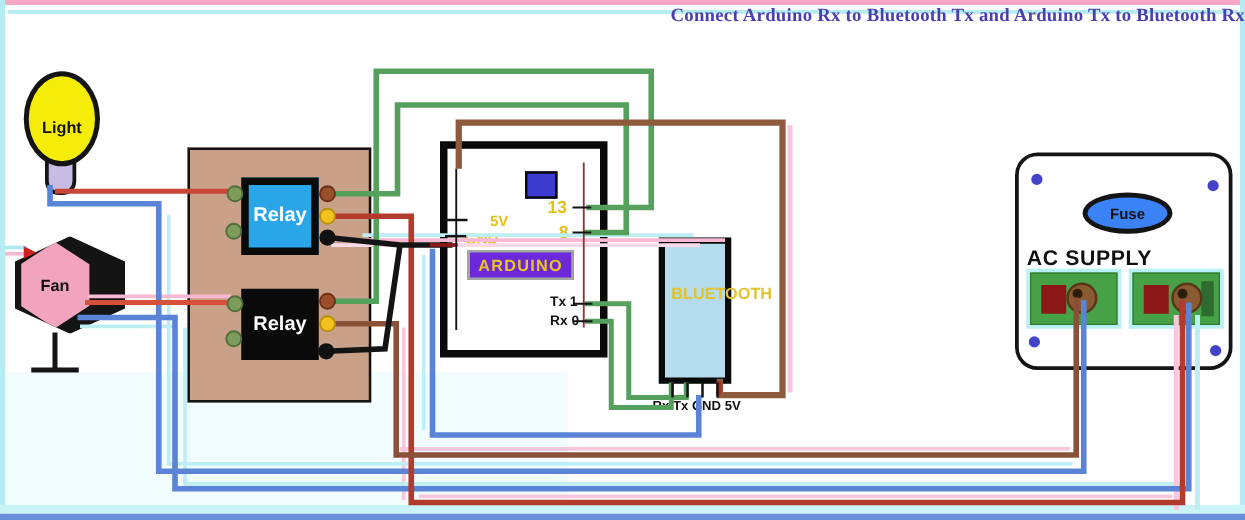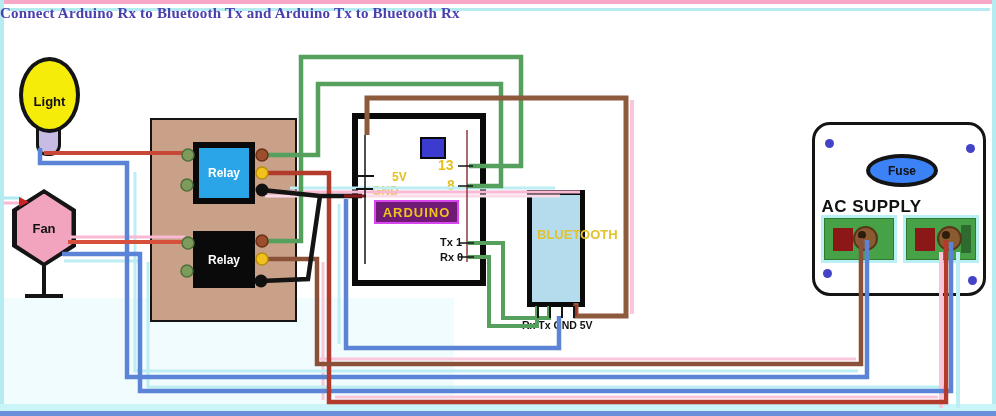--- a/index.html
+++ b/index.html
@@ -3,44 +3,44 @@
 <meta charset="utf-8">
 <style>
   html,body{margin:0;padding:0;background:#fff;}
   #stage{position:relative;width:996px;height:416px;background:#ffffff;overflow:hidden;
          font-family:"Liberation Sans",sans-serif;}
   .abs{position:absolute;box-sizing:border-box;}
   
   .strip{position:absolute;}
   
   .lbl{position:absolute;box-sizing:border-box;font-weight:bold;color:#111;}
-  #title{left:0;top:5px;width:996px;text-align:left;font-family:"Liberation Serif",serif;
+  #title{left:0;top:5px;width:996px;text-align:right;font-family:"Liberation Serif",serif;
          font-size:15px;font-weight:bold;color:#4a3fae;letter-spacing:.2px;}
   
   #bulb-base{left:36px;top:125px;width:25px;height:31px;background:#c9bce4;border:3px solid #141414;
              border-radius:3px 3px 11px 11px;z-index:2;}
   #bulb{left:19px;top:57px;width:61px;height:76px;background:#f6ec09;border:4px solid #141414;
         border-radius:50%;z-index:3;display:flex;align-items:center;justify-content:center;}
   #bulb .lbl{position:static;font-size:13px;margin-top:12px;}
   
   .hex{clip-path:polygon(50% 0,100% 26%,100% 74%,50% 100%,0 74%,0 26%);}
-  #fan-outer{left:12px;top:189px;width:64px;height:78px;background:#141414;z-index:3;padding-left:26px;}
+  #fan-outer{left:12px;top:189px;width:88px;height:78px;background:#141414;z-index:3;padding-left:26px;}
   #fan-inner{left:4.5px;top:4.5px;width:55px;height:69px;background:#f2a4be;
              display:flex;align-items:center;justify-content:center;}
   #fan-inner .lbl{position:static;font-size:13px;}
   
   #relay-board{left:150px;top:118px;width:147px;height:204px;background:#c9a189;border:2px solid #141414;z-index:2;}
   .relay{position:absolute;box-sizing:border-box;display:flex;align-items:center;justify-content:center;z-index:3;}
   #relay-top{left:193px;top:142px;width:62px;height:62px;background:#2aa6e8;border:6px solid #0a0a0a;}
   #relay-bottom{left:193px;top:231px;width:62px;height:57px;background:#0a0a0a;}
-  .relay .lbl{position:static;color:#fff;font-size:12px;}
+  .relay .lbl{position:static;color:#fff;font-size:16px;}
   
   #arduino{left:352px;top:113px;width:134px;height:173px;background:#fff;border:6px solid #0a0a0a;z-index:2;}
   #usb-square{left:420px;top:137px;width:26px;height:22px;background:#3b3bd0;border:2px solid #0a0a0a;z-index:3;}
-  #arduino-badge{left:374px;top:200px;width:85px;height:24px;background:#701a75;border:2px solid #d946ef;
+  #arduino-badge{left:374px;top:200px;width:85px;height:24px;background:#6d28d9;border:2px solid #a3a3a3;
                  display:flex;align-items:center;justify-content:center;z-index:3;}
   #arduino-badge .lbl{position:static;color:#e8c61e;font-size:13px;letter-spacing:1px;}
   .ypin{color:#e5bf1b;font-size:12px;z-index:3;}
   .bpin{color:#141414;font-size:11px;z-index:3;}
   
   #bluetooth{left:527px;top:190px;width:58px;height:117px;background:#b5dcec;border:5px solid #0a0a0a;z-index:2;}
   #bt-name{left:537px;top:227px;width:100px;color:#e2c22e;font-size:13px;z-index:4;white-space:nowrap;}
   #bt-pins-label{left:522px;top:319px;width:80px;font-size:10.5px;z-index:3;white-space:nowrap;}
   
   #ac-panel{left:812px;top:122px;width:174px;height:174px;background:#fff;border:3px solid #141414;

